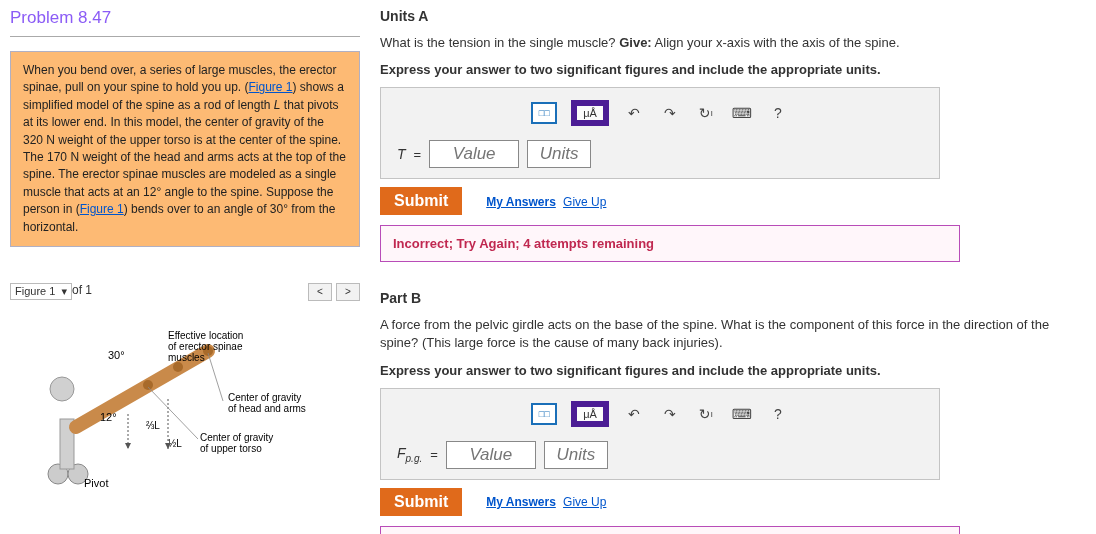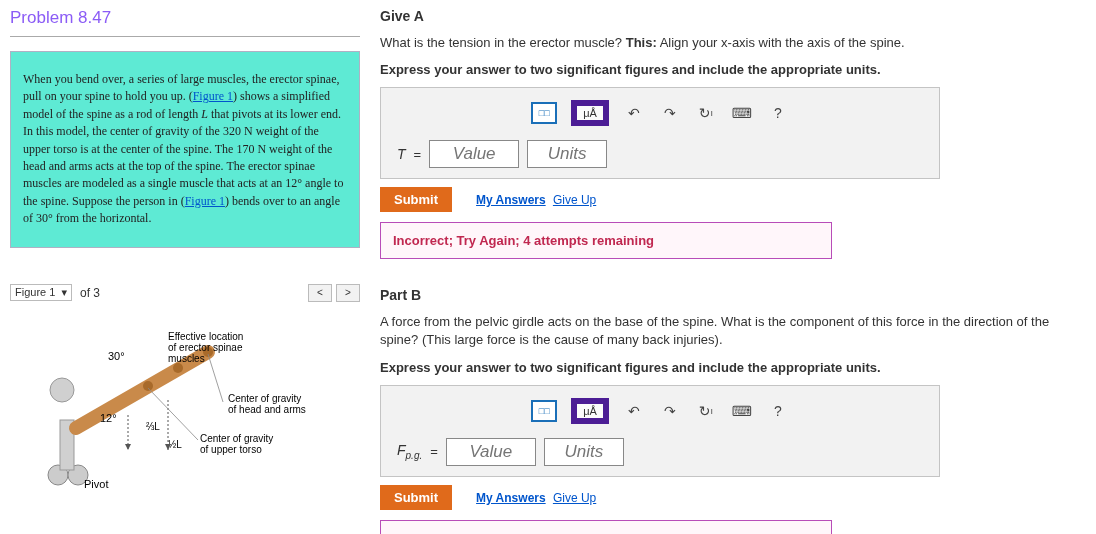--- a/index.html
+++ b/index.html
@@ -1,62 +1,62 @@
 <!DOCTYPE html>
 <html><head>
 <meta charset="utf-8">
 <style>
 * { box-sizing: border-box; margin: 0; padding: 0; }
 body { font-family: Arial, Helvetica, sans-serif; font-size: 13px; color: #333; background: #fff; display: flex; }
 .left-col { width: 370px; padding: 8px 10px; }
 .right-col { flex: 1; padding: 8px 10px; }
 .problem-title { font-size: 17px; color: #8b5cf6; border-bottom: 1px solid #aaa; padding-bottom: 8px; margin-bottom: 14px; }
-.desc-box { border: 1px solid #b0b0c4; background: #5eead4; padding: 19px 12px; font-size: 12px; line-height: 1.45; color: #222; font-family: Liberation Serif, serif; }
+.desc-box { border: 1px solid #b0b0c4; background: #fdba74; padding: 10px 12px; font-size: 12px; line-height: 1.45; color: #222; }
 .desc-box a { color: #0055cc; text-decoration: underline; }
-.fig-bar { margin-top: 36px; display: flex; align-items: center; gap: 8px; }
+.fig-bar { margin-top: 36px; display: flex; align-items: flex-start; }
 .fig-select { border: 1px solid #bbb; font-size: 11px; padding: 1px 4px; background: #fff; }
 .fig-of { font-size: 12px; }
 .fig-nav { margin-left: auto; display: flex; gap: 4px; }
 .fig-btn { width: 24px; height: 18px; border: 1px solid #bbb; background: #f2f2f2; font-size: 10px; display: flex; align-items: center; justify-content: center; cursor: pointer; }
 .fig-area { margin-top: 10px; height: 190px; border-top: 0; position: relative; }
 .fig-drawing { padding: 8px; }
 .part-hdr { font-weight: bold; font-size: 14px; margin-bottom: 10px; }
 .part-q { font-size: 13px; margin-bottom: 10px; line-height: 1.4; }
 .part-instr { font-weight: bold; font-size: 13px; margin-bottom: 10px; }
 .answer-box { border: 1px solid #c4c4c4; background: #f2f2f2; padding: 6px; width: 560px; }
 .toolbar { display: flex; align-items: center; justify-content: center; gap: 14px; padding: 6px 0 10px 0; }
 .tb-btn { width: 22px; height: 20px; display: inline-flex; align-items: center; justify-content: center; color: #444; font-size: 14px; cursor: pointer; }
 .tb-btn.box { border: 2px solid #1a6fb8; padding: 0; width: 26px; height: 22px; background: #fff; font-size: 9px; font-weight: bold; color: #1a6fb8; }
 .ua-btn { border: 6px solid #4c1d95; padding: 1px 6px; font-size: 11px; background: #fbfbfb; }
 .ans-row { display: flex; align-items: center; gap: 8px; padding: 4px 10px; }
 .ans-var { font-style: italic; font-size: 14px; }
 .inp { border: 1px solid #888; font-size: 17px; font-style: italic; color: #3b82f6; padding: 3px 6px; background: #fff; }
 .inp.value { width: 90px; text-align: center; }
-.inp.units { width: 80px; text-align: center; }
+.inp.units { width: 64px; text-align: center; }
 .submit-row { display: flex; align-items: center; gap: 24px; margin-top: 8px; }
-.submit-btn { background: #e06a1b; color: #fff; font-weight: bold; border: none; padding: 5px 14px; font-size: 13px; cursor: pointer; }
+.submit-btn { background: #e06a1b; color: #fff; font-weight: bold; border: none; padding: 5px 14px; font-size: 16px; cursor: pointer; }
 .link-a { color: #0055cc; text-decoration: underline; font-weight: bold; font-size: 12px; }
 .link-b { color: #0055cc; font-size: 12px; }
-.feedback { border: 1.5px solid #b84cb8; background: #fff6fa; color: #c02850; font-weight: bold; font-size: 13px; padding: 10px 12px; margin-top: 10px; width: 452px; }
+.feedback { border: 1.5px solid #b84cb8; background: #fff6fa; color: #c02850; font-weight: bold; font-size: 13px; padding: 10px 12px; margin-top: 10px; width: 580px; }
 .part-block { margin-bottom: 28px; }
 svg text { font-family: Arial; }
 </style>
 </head>
 <body>
 
 <div class="left-col">
   <div class="problem-title">Problem 8.47</div>
 
   <div class="desc-box">
     <span>When you bend over, a series of large muscles, the erector spinae, pull on your spine to hold you up. (</span><a href="#">Figure 1</a><span>) shows a simplified model of the spine as a rod of length </span><i>L</i><span> that pivots at its lower end. In this model, the center of gravity of the 320 </span><span>N</span><span> weight of the upper torso is at the center of the spine. The 170 </span><span>N</span><span> weight of the head and arms acts at the top of the spine. The erector spinae muscles are modeled as a single muscle that acts at an 12</span><span>°</span><span> angle to the spine. Suppose the person in (</span><a href="#">Figure 1</a><span>) bends over to an angle of 30</span><span>°</span><span> from the horizontal.</span>
   </div>
 
   <div class="fig-bar">
     <span class="fig-select"><span>Figure 1</span> &nbsp;▾</span>
-    <span class="fig-of">of 3</span>
+    <span class="fig-of">of 1</span>
     <div class="fig-nav">
       <div class="fig-btn">&lt;</div>
       <div class="fig-btn">&gt;</div>
     </div>
   </div>
 
   <div class="fig-area">
     <div class="fig-drawing">
     <svg width="340" height="180">
 
@@ -91,23 +91,23 @@
       <polygon points="110,130 107,124 113,124" fill="#555"></polygon>
       <polygon points="150,130 147,124 153,124" fill="#555"></polygon>
     </svg>
     </div>
   </div>
 </div>
 
 <div class="right-col">
 
   <div class="part-block">
-    <div class="part-hdr">Give A</div>
+    <div class="part-hdr">Units A</div>
     <div class="part-q">
-      <span>What is the tension in the erector muscle? </span><b>This:</b><span> Align your x-axis with the axis of the spine.</span>
+      <span>What is the tension in the single muscle? </span><b>Give:</b><span> Align your x-axis with the axis of the spine.</span>
     </div>
     <div class="part-instr">Express your answer to two significant figures and include the appropriate units.</div>
 
     <div class="answer-box">
       <div class="toolbar">
         <span class="tb-btn box">□□</span>
         <span class="ua-btn">μÅ</span>
         <span class="tb-btn">↶</span>
         <span class="tb-btn">↷</span>
         <span class="tb-btn">

